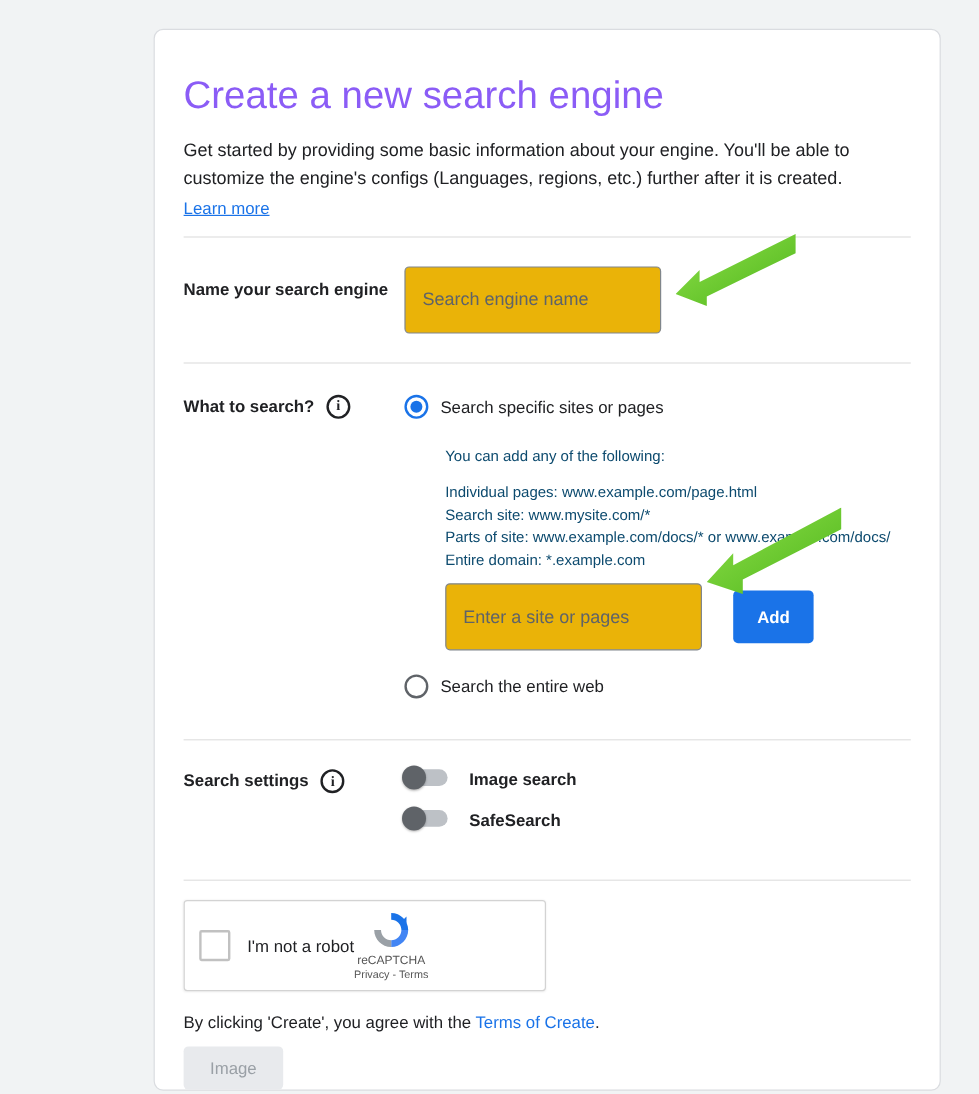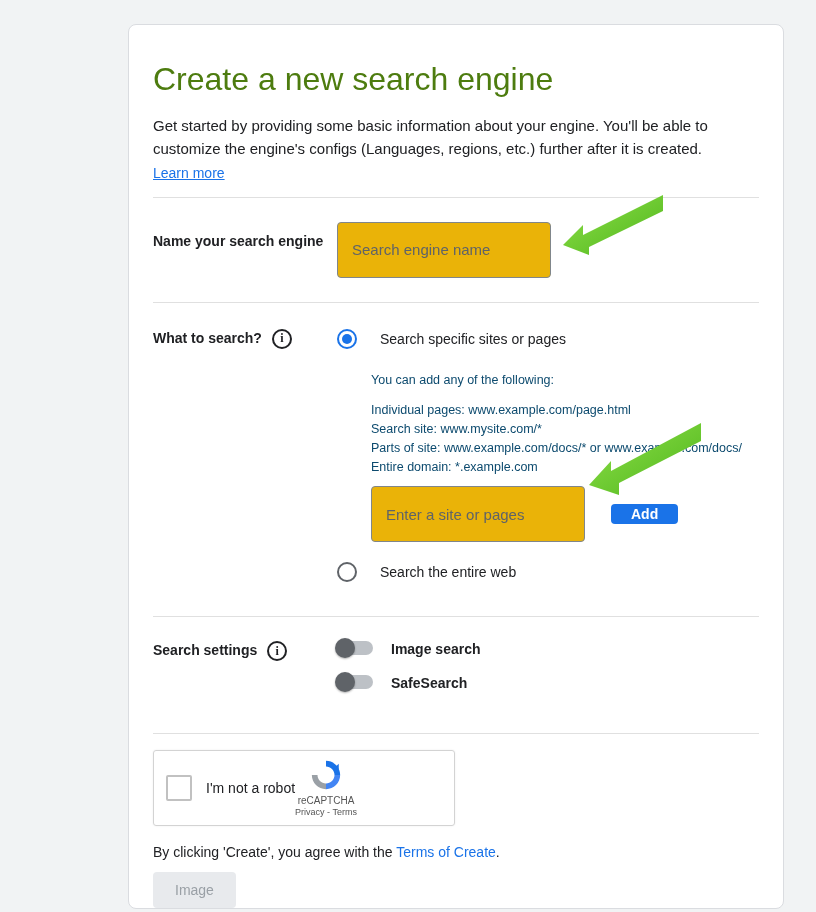--- a/index.html
+++ b/index.html
@@ -21,21 +21,21 @@
     background: #fff;
     border: 1px solid #dadce0;
     border-radius: 8px;
     padding: 24px 24px 0 24px;
     position: relative;
   }
   h1 {
     font-size: 32px;
     font-weight: 400;
     margin: 12px 0 16px 0;
-    color: #4d7c0f;
+    color: #8b5cf6;
   }
   .intro {
     font-size: 15px;
     line-height: 1.55;
     color: #202124;
     margin-bottom: 4px;
   }
   a.link {
     color: #1a73e8;
     text-decoration: underline;
@@ -89,21 +89,21 @@
     border-radius: 50%;
     font-weight: 700;
     font-size: 12px;
     font-style: normal;
     font-family: Georgia, serif;
     cursor: pointer;
   }
   .radio-opt {
     display: flex;
     align-items: center;
-    gap: 23px;
+    gap: 10px;
     padding: 2px 0 10px 0;
   }
   .radio-label { font-size: 14px; }
   .radio {
     width: 20px;
     height: 20px;
     border-radius: 50%;
     display: inline-flex;
     align-items: center;
     justify-content: center;
@@ -136,21 +136,21 @@
     gap: 26px;
     margin-left: 34px;
     margin-top: 10px;
     margin-bottom: 18px;
   }
   .btn-primary {
     background: #1a73e8;
     color: #fff;
     border: none;
     border-radius: 4px;
-    height: 20px;
+    height: 44px;
     padding: 0 20px;
     font-size: 14px;
     font-weight: 600;
     cursor: pointer;
   }
   .toggle-row {
     display: flex;
     align-items: flex-start;
     gap: 18px;
     margin-bottom: 18px;

